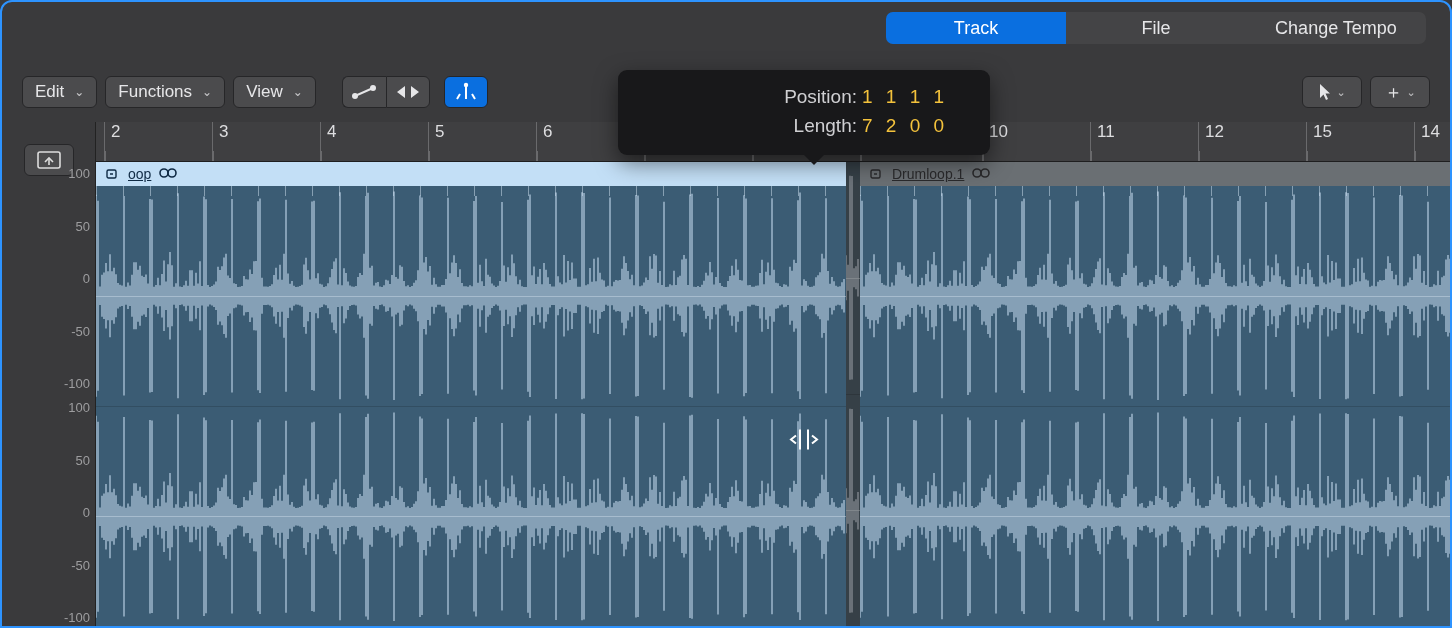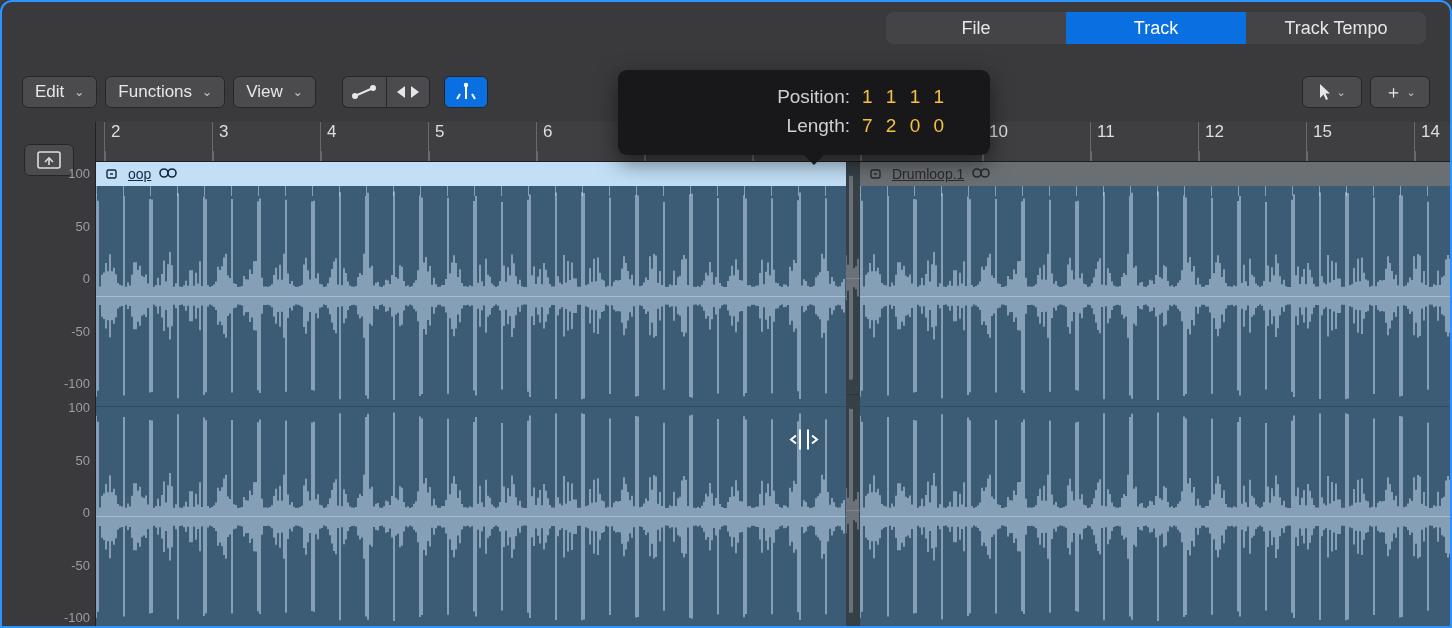--- a/index.html
+++ b/index.html
@@ -150,21 +150,21 @@
     border-radius:9px;
     padding:12px 18px 14px;
     font-size:19px;
     box-shadow:0 8px 22px rgba(0,0,0,.5);
     z-index:50;
   }
   .tooltip::after{
     content:""; position:absolute; bottom:-10px; left:186px;
     border:10px solid transparent; border-top-color:#18181a; border-bottom:none;
   }
-  .tooltip .row { display:flex; justify-content:flex-end; gap:12px; line-height:1.55;}
+  .tooltip .row { display:flex; justify-content:flex-end; gap:5px; line-height:1.55;}
   .tooltip .k { color:#cfcfd2; }
   .tooltip .v { color:#f4c23c; font-variant-numeric: tabular-nums; letter-spacing: 4px; min-width:110px; text-align:left;}
   .tooltip .title { margin-bottom:2px; }
 
   
   .trim-cursor {
     position:absolute; z-index:40;
     color:#fff; font-size:22px;
     transform:translate(-50%,-50%);
     text-shadow:0 0 3px #000;
@@ -177,23 +177,23 @@
     position:absolute; top:24px; left:0; right:0; height:12px;
   }
   .subticks span {
     position:absolute; top:0; width:1px; height:10px; background:rgba(210,225,240,.5);
   }
 </style>
 </head>
 <body>
 
 <div class="top-tabs">
+  <div class="top-tab active">Track</div>
   <div class="top-tab">File</div>
-  <div class="top-tab active">Track</div>
-  <div class="top-tab">Track Tempo</div>
+  <div class="top-tab">Change Tempo</div>
 </div>
 
 <div class="toolbar">
   <div class="btn">
     <span>Edit</span>
     <span class="chev">⌄</span>
   </div>
   <div class="btn">
     <span>Functions</span>
     <span class="chev">⌄</span>

